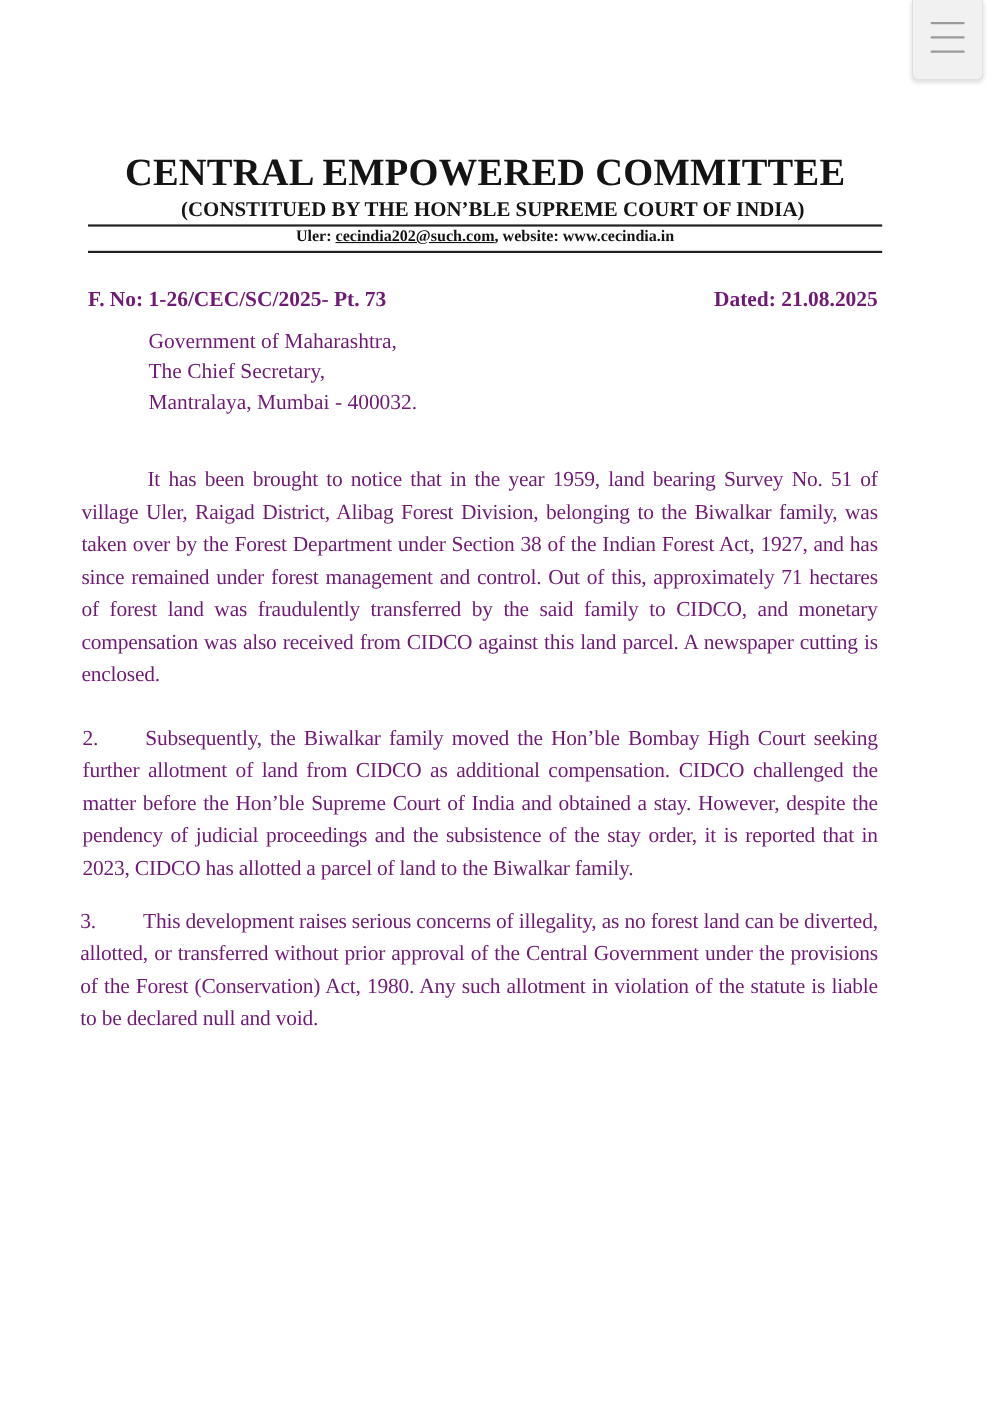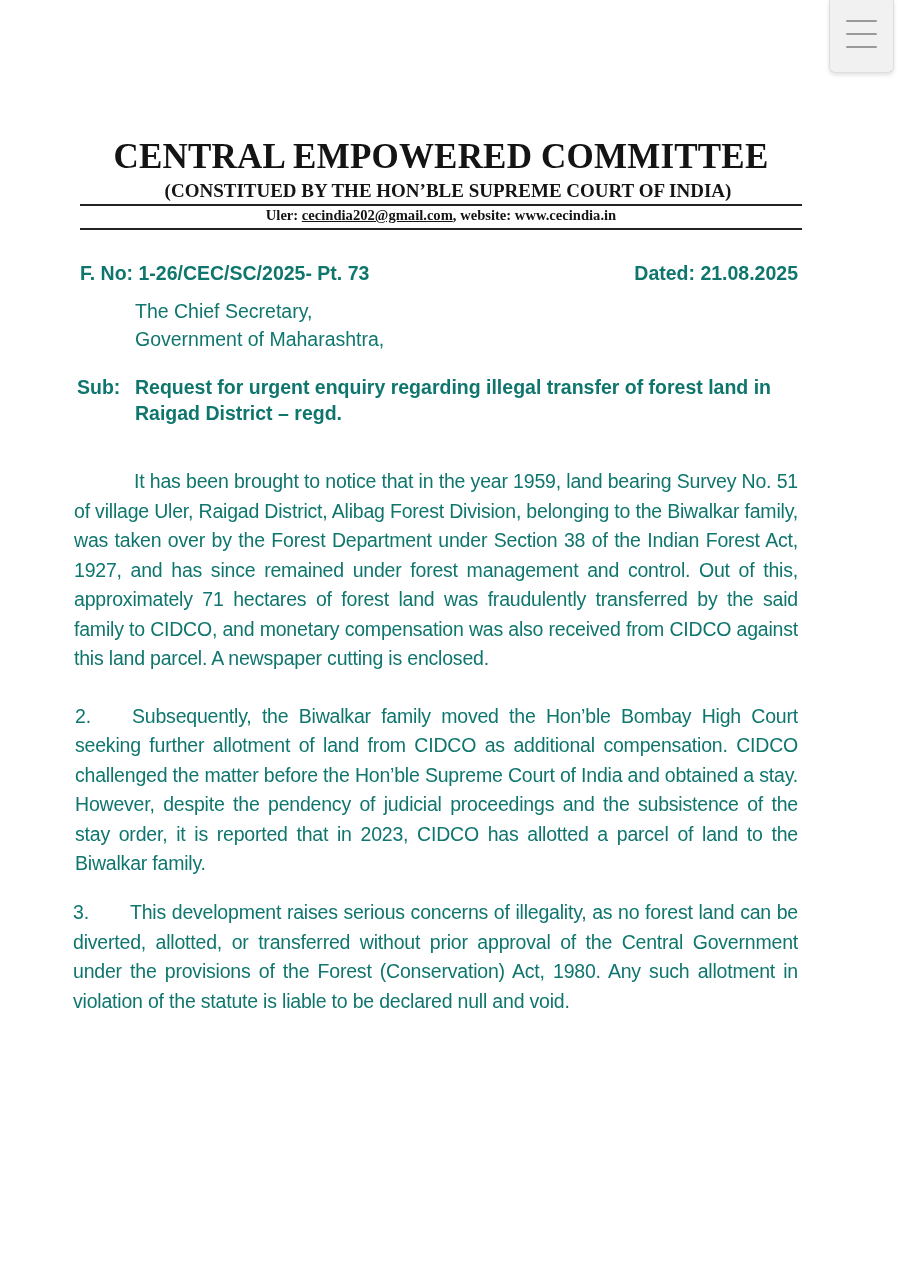--- a/index.html
+++ b/index.html
@@ -75,22 +75,22 @@
       font-size: 14.6px;
       line-height: 18px;
       margin-bottom: 4px;
     }
     .lh-contact .email-link { text-decoration: underline; }
     .body-text {
       position: absolute;
       left: 73px;
       top: 255px;
       width: 725px;
-      font-family: Liberation Sans, sans-serif;
-      color: #0f766e;
+      font-family: Liberation Serif, serif;
+      color: #701a75;
     }
     .ref-row {
       display: flex;
       justify-content: space-between;
       font-weight: bold;
       font-size: 19.5px;
       line-height: 36px;
       padding-left: 7px;
     }
     .to-line {
@@ -135,38 +135,35 @@
     <span class="bar" style="top:20px"></span>
     <span class="bar" style="top:33px"></span>
     <span class="bar" style="top:46px"></span>
   </span>
 </div>
 
 <div class="letterhead">
   <div class="lh-title">CENTRAL EMPOWERED COMMITTEE</div>
   <div class="lh-subtitle">(CONSTITUED BY THE HON’BLE SUPREME COURT OF INDIA)</div>
   <div class="rule top"></div>
-  <div class="lh-contact"><span>Uler: </span><span class="email-link">cecindia202@gmail.com</span><span>, website: </span><span>www.cecindia.in</span></div>
+  <div class="lh-contact"><span>Uler: </span><span class="email-link">cecindia202@such.com</span><span>, website: </span><span>www.cecindia.in</span></div>
   <div class="rule"></div>
 </div>
 
 <div class="body-text">
   <div class="ref-row">
     <span>F. No: 1-26/CEC/SC/2025- Pt. 73</span>
     <span>Dated: 21.08.2025</span>
   </div>
 
   <div class="address-block">
+    <div>Government of Maharashtra,</div>
     <div>The Chief Secretary,</div>
-    <div>Government of Maharashtra,</div>
+    <div>Mantralaya, Mumbai - 400032.</div>
   </div>
 
-  <div class="subject">
-    <span class="sub-label">Sub:</span>
-    <span class="sub-text">Request for urgent enquiry regarding illegal transfer of forest land in Raigad District – regd.</span>
-  </div>
 
   <p class="para p1"><span>It has been brought to notice that in the year 1959, land bearing Survey No. 51 of village Uler, Raigad District, Alibag Forest Division, belonging to the Biwalkar family, was taken over by the Forest Department under Section 38 of the Indian Forest Act, 1927, and has since remained under forest management and control. Out of this, approximately 71 hectares of forest land was fraudulently transferred by the said family to CIDCO, and monetary compensation was also received from CIDCO against this land parcel. A newspaper cutting is enclosed.</span></p>
 
   <p class="para p2"><span class="num">2.</span><span>Subsequently, the Biwalkar family moved the Hon’ble Bombay High Court seeking further allotment of land from CIDCO as additional compensation. CIDCO challenged the matter before the Hon’ble Supreme Court of India and obtained a stay. However, despite the pendency of judicial proceedings and the subsistence of the stay order, it is reported that in 2023, CIDCO has allotted a parcel of land to the Biwalkar family.</span></p>
 
   <p class="para p3"><span class="num">3.</span><span>This development raises serious concerns of illegality, as no forest land can be diverted, allotted, or transferred without prior approval of the Central Government under the provisions of the Forest (Conservation) Act, 1980. Any such allotment in violation of the statute is liable to be declared null and void.</span></p>
 </div>
 
 </body></html>

